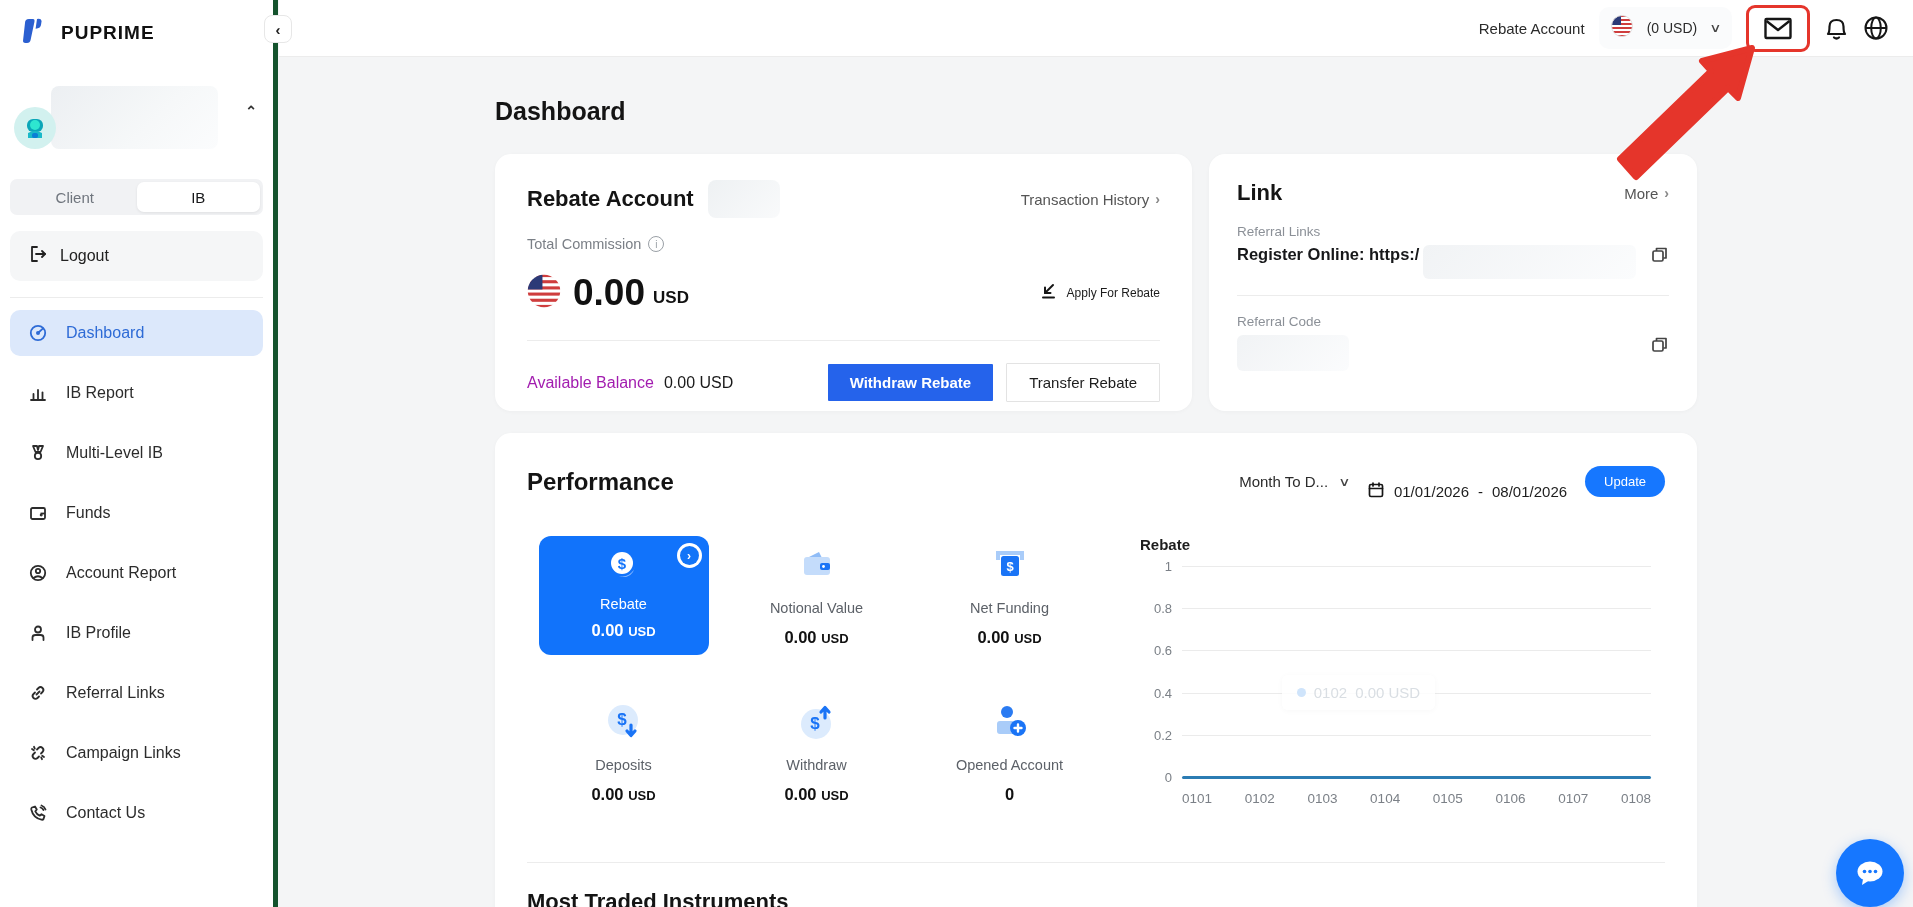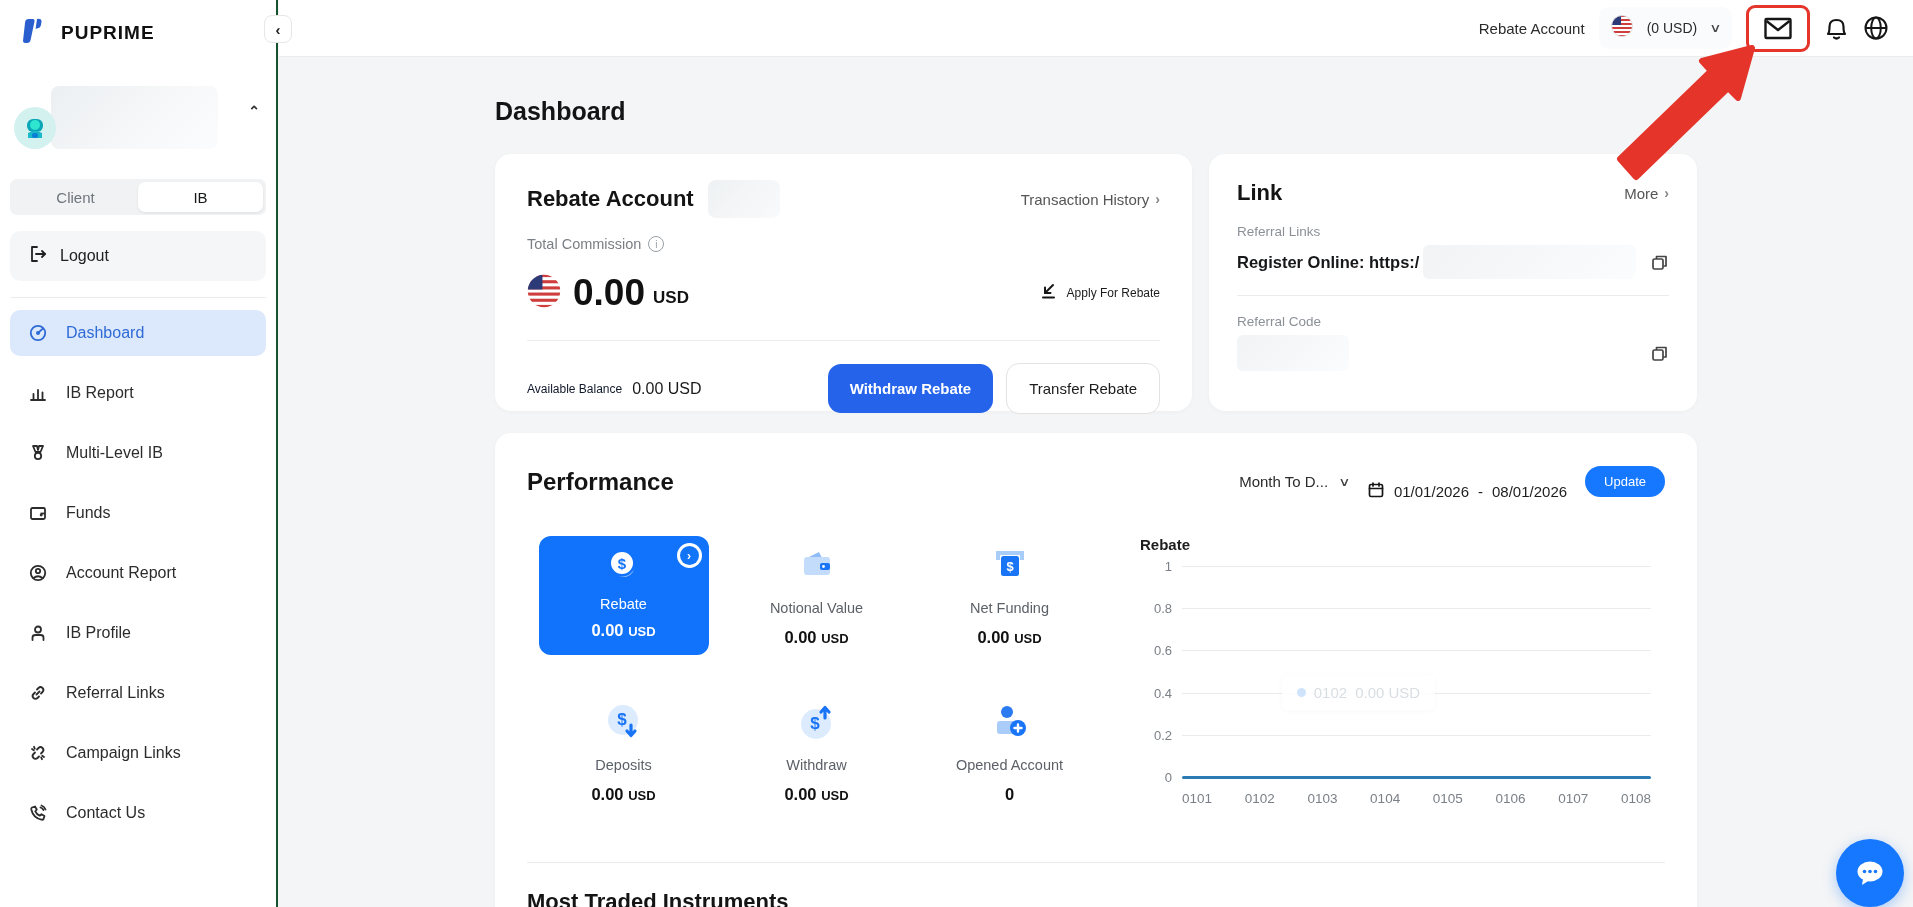--- a/index.html
+++ b/index.html
@@ -1,20 +1,20 @@
 <!DOCTYPE html>
 <html><head>
 <meta charset="utf-8">
 <style>
   * { margin:0; padding:0; box-sizing:border-box; }
   html,body { width:1913px; height:907px; overflow:hidden; }
   body { font-family:"Liberation Sans", sans-serif; background:#f4f5f6; color:#1f1f1f; position:relative; }
 
   
-  .sidebar { position:absolute; left:0; top:0; width:278px; height:907px; background:#fff; border-right:2px solid #14532d; z-index:10; }
+  .sidebar { position:absolute; left:0; top:0; width:278px; height:907px; background:#fff; border-right:5px solid #14532d; z-index:10; }
   .collapse-btn { position:absolute; left:264px; top:15px; width:28px; height:28px; background:#fff; border:1px solid #e7e7e7; border-radius:8px; display:flex; align-items:center; justify-content:center; font-size:15px; font-weight:bold; color:#222; z-index:12; cursor:pointer; }
   .logo { display:flex; align-items:center; gap:9px; padding:13px 0 0 16px; }
   .logo-text { font-size:19px; font-weight:800; letter-spacing:1px; color:#111; }
   .user-block { position:relative; height:84px; margin-top:28px; }
   .user-name-blur { position:absolute; left:51px; top:5px; width:167px; height:63px; border-radius:8px; background:linear-gradient(135deg,#eceff2 0%,#f6f8f9 60%,#fbfcfd 100%); }
   .avatar { position:absolute; left:14px; top:26px; width:42px; height:42px; border-radius:50%; background:#d2f1ef; display:flex; align-items:center; justify-content:center; }
   .user-chevron { position:absolute; right:16px; top:22px; font-size:14px; color:#333; font-weight:bold; }
   .acct-toggle { margin:14px 10px 0 10px; height:36px; background:#f1f2f4; border-radius:7px; display:flex; padding:3px; }
   .acct-toggle .opt { flex:1; display:flex; align-items:center; justify-content:center; font-size:15px; color:#6f757d; border-radius:7px; cursor:pointer; }
   .acct-toggle .opt.active { background:#fff; color:#17181a; box-shadow:0 1px 3px rgba(0,0,0,.08); font-weight:500; }
@@ -50,30 +50,30 @@
   .rc-link { margin-left:auto; font-size:15px; color:#555; cursor:pointer; display:flex; align-items:center; gap:6px; }
   .chev { color:#888; font-size:14px; font-weight:bold; }
   .tc-row { margin-top:18px; display:flex; align-items:center; gap:7px; font-size:14.5px; color:#7a7f86; }
   .info-i { width:16px; height:16px; border:1px solid #9aa0a6; border-radius:50%; color:#9aa0a6; font-size:10px; display:flex; align-items:center; justify-content:center; }
   .amount-row { margin-top:20px; display:flex; align-items:center; }
   .amount-val { font-size:37px; font-weight:700; color:#111; margin-left:12px; }
   .amount-cur { font-size:17px; font-weight:700; color:#111; margin-left:8px; margin-top:10px; }
   .apply-link { margin-left:auto; display:flex; align-items:center; gap:9px; font-size:12px; color:#1c1c1c; cursor:pointer; }
   .rc-div { height:1px; background:#ececec; margin-top:26px; }
   .rc-bottom { margin-top:22px; display:flex; align-items:center; }
-  .avail-label { font-size:12px; color:#0f172a; }
+  .avail-label { font-size:16px; color:#a21caf; }
   .avail-val { font-size:16px; color:#1a1a1a; font-weight:500; margin-left:10px; }
-  .btn { border-radius:13px; font-size:15px; padding:16px 22px; cursor:pointer; border:none; font-family:inherit; }
+  .btn { border-radius:1px; font-size:15px; padding:10px 22px; cursor:pointer; border:none; font-family:inherit; }
   .btn-primary { background:#2563eb; color:#fff; font-weight:600; margin-left:auto; }
   .btn-ghost { background:#fff; color:#1d1d1d; border:1px solid #e3e3e3; margin-left:13px; }
 
   
   .link-card { width:488px; height:257px; padding:26px 28px; }
   .lc-label { font-size:13.5px; color:#8b9097; margin-top:18px; }
-  .lc-row { display:flex; align-items:center; margin-top:6px; }
+  .lc-row { display:flex; align-items:flex-start; margin-top:6px; }
   .lc-text { font-size:16.5px; font-weight:600; color:#17181a; white-space:nowrap; }
   .lc-blur { height:34px; border-radius:6px; background:linear-gradient(135deg,#f1f3f5,#fbfcfd); flex:1; margin-left:4px; }
   .copy-btn { margin-left:14px; color:#333; cursor:pointer; display:flex; }
   .lc-div { height:1px; background:#ececec; margin-top:16px; }
   .code-blur { width:112px; height:36px; border-radius:6px; background:linear-gradient(135deg,#f1f3f5,#fbfcfd); }
 
   
   .perf-card { width:1202px; height:600px; margin-top:22px; padding:28px 32px; }
   .perf-head { display:flex; align-items:center; }
   .perf-title { font-size:24px; font-weight:700; color:#141414; }

